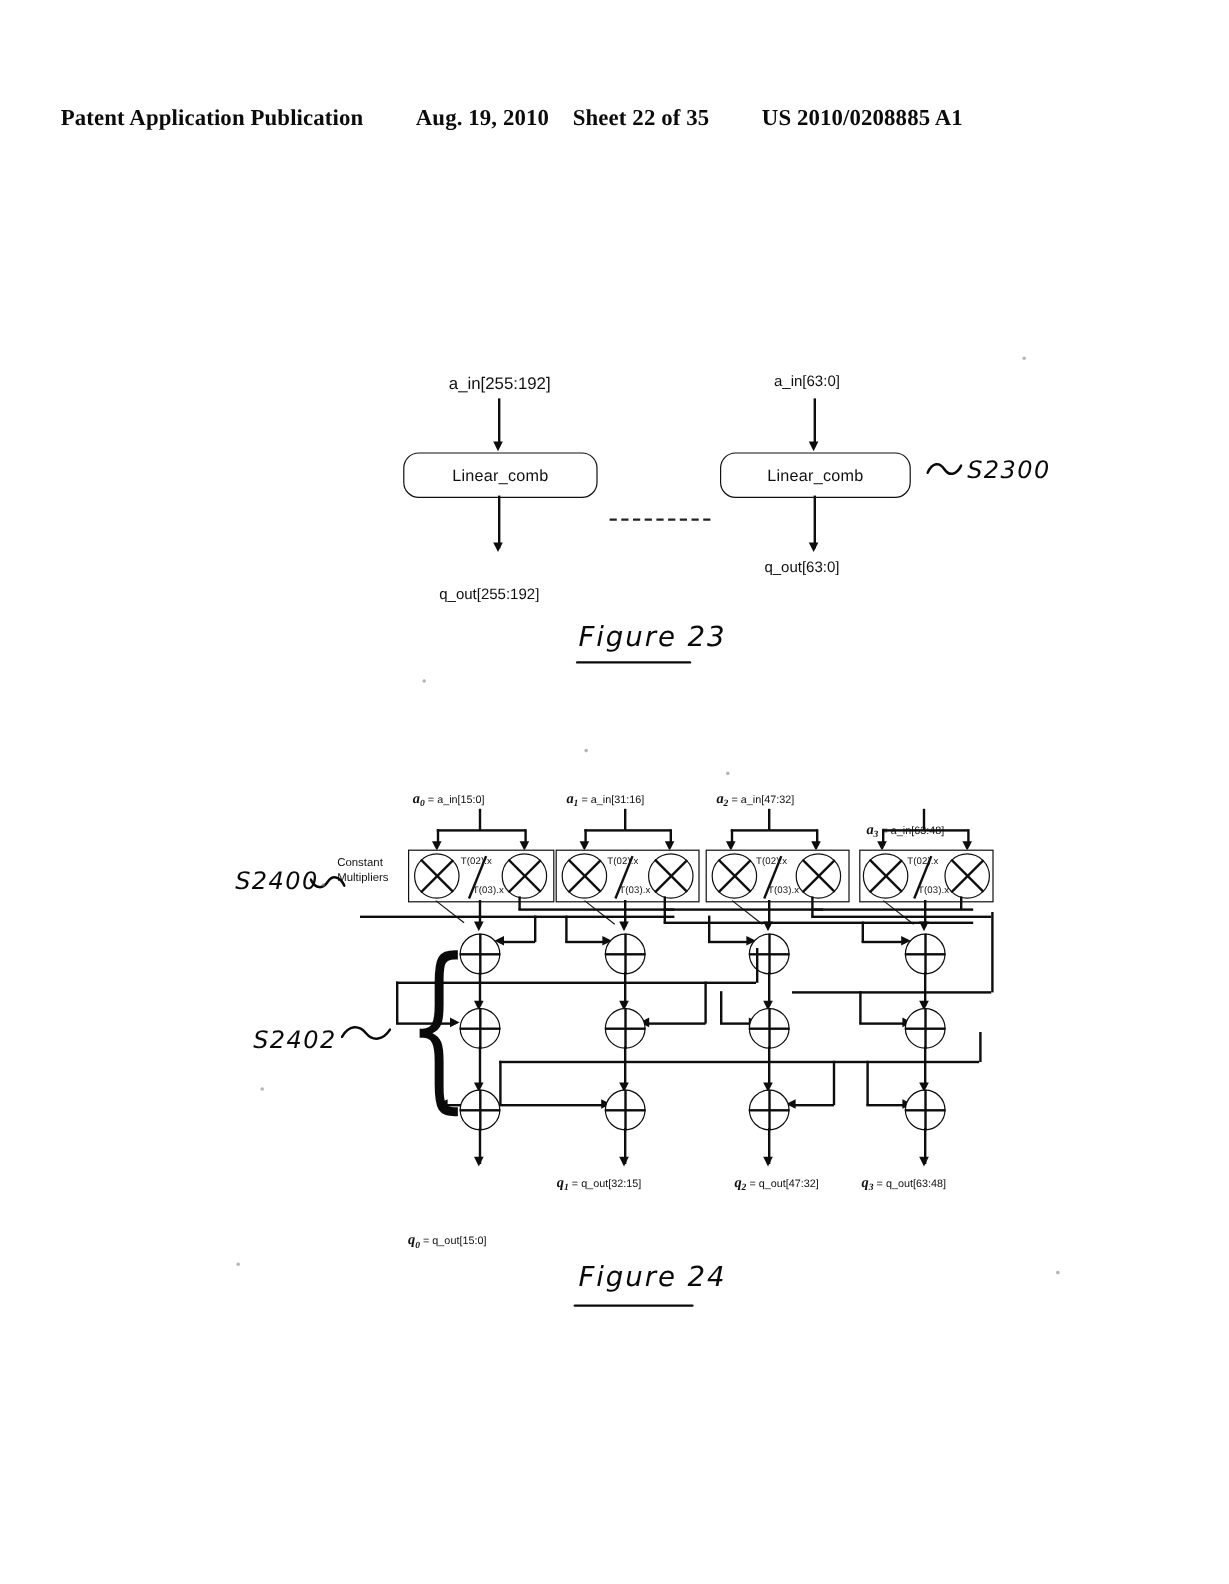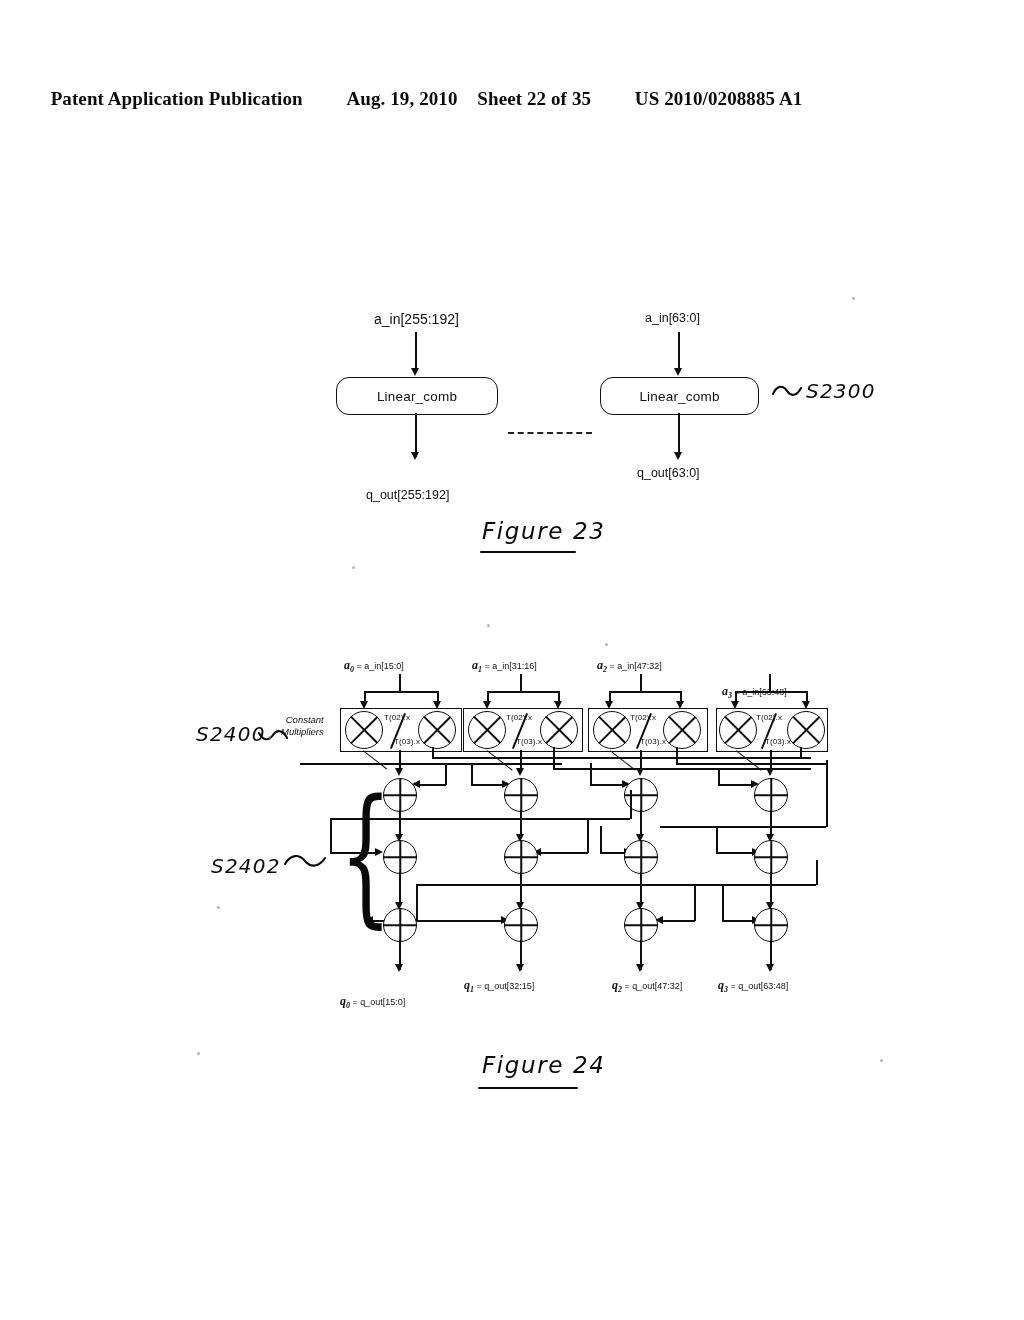--- a/index.html
+++ b/index.html
@@ -214,23 +214,22 @@
     font-weight: bold;
     font-size: 8px;
     vertical-align: sub;
   }
 
   .cm-caption {
     position: absolute;
     font-size: 9.5px;
     line-height: 1.25;
     color: #111;
-    text-align: right;
+    text-align: left;
     white-space: nowrap;
-    font-style: italic;
   }
 
   
   .leader {
     position: absolute;
     height: 1.3px;
     background: #141414;
     transform-origin: 0 50%;
   }
 
@@ -508,21 +507,21 @@
 
   <div class="vline" style="left:399px; top:940px; height:30px;"></div>
   <div class="arr-down" style="left:395px; top:964px;"></div>
   <div class="vline" style="left:520px; top:940px; height:30px;"></div>
   <div class="arr-down" style="left:516px; top:964px;"></div>
   <div class="vline" style="left:640px; top:940px; height:30px;"></div>
   <div class="arr-down" style="left:636px; top:964px;"></div>
   <div class="vline" style="left:770px; top:940px; height:30px;"></div>
   <div class="arr-down" style="left:766px; top:964px;"></div>
 
-  <div class="io-lbl" style="left:340px; top:994px;text-align:right;">
+  <div class="io-lbl" style="left:340px; top:1026px;text-align:right;">
     <span class="sym">q</span><span class="sub">0</span>
     <span>=</span>
     <span>q_out[15:0]</span>
   </div>
   <div class="io-lbl" style="left:464px; top:978px;">
     <span class="sym">q</span><span class="sub">1</span>
     <span>=</span>
     <span>q_out[32:15]</span>
   </div>
   <div class="io-lbl" style="left:588px; top:978px;margin-left:24px;">

